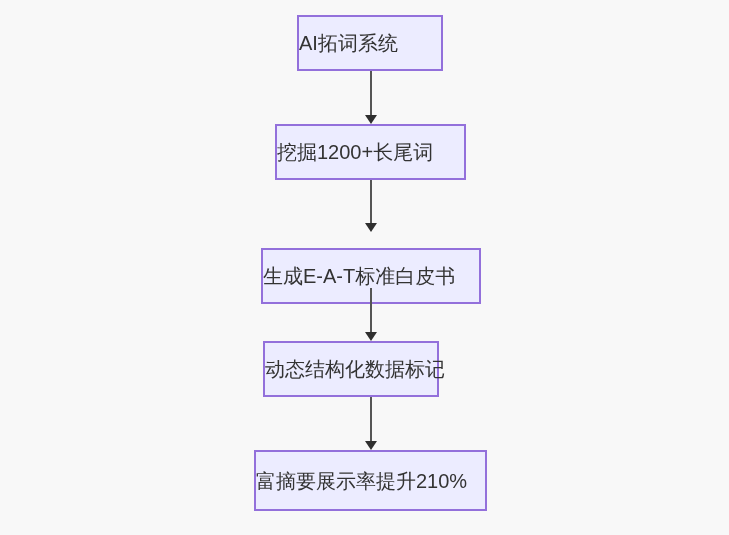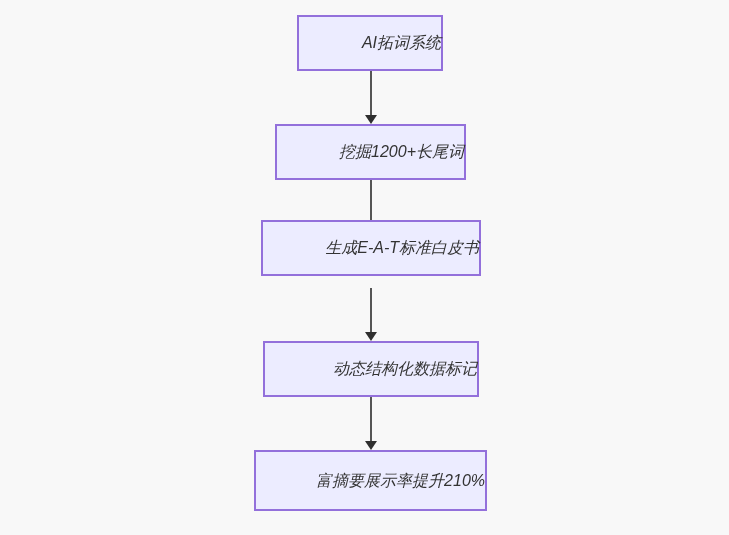--- a/index.html
+++ b/index.html
@@ -19,33 +19,32 @@
     height: 535px;
     background: var(--background);
     font-family: "Liberation Sans", "DejaVu Sans", sans-serif;
     overflow: hidden;
   }
   .node {
     position: absolute;
     background: var(--node-fill);
     border: 2px solid var(--node-border);
     color: var(--text);
-    font-size: 16px;
+    font-size: 20px;
     line-height: 1;
     display: flex;
     align-items: center;
-    justify-content: flex-end;
+    justify-content: flex-start;
     text-align: center;
     white-space: nowrap;
-    font-style: italic;
   }
   .node-1 { left: 297px; top: 15px;  width: 146px; height: 56px; }
   .node-2 { left: 275px; top: 124px; width: 191px; height: 56px; }
-  .node-3 { left: 261px; top: 220px; width: 220px; height: 56px; }
-  .node-4 { left: 263px; top: 341px; width: 216px; height: 56px; }
+  .node-3 { left: 261px; top: 248px; width: 220px; height: 56px; }
+  .node-4 { left: 263px; top: 341px; width: 176px; height: 56px; }
   .node-5 { left: 254px; top: 450px; width: 233px; height: 61px; }
   .edge {
     position: absolute;
     left: 364px;
     width: 13px;
   }
   .edge-1 { top: 71px;  height: 53px; }
   .edge-2 { top: 180px; height: 52px; }
   .edge-3 { top: 288px; height: 53px; }
   .edge-4 { top: 397px; height: 53px; }

